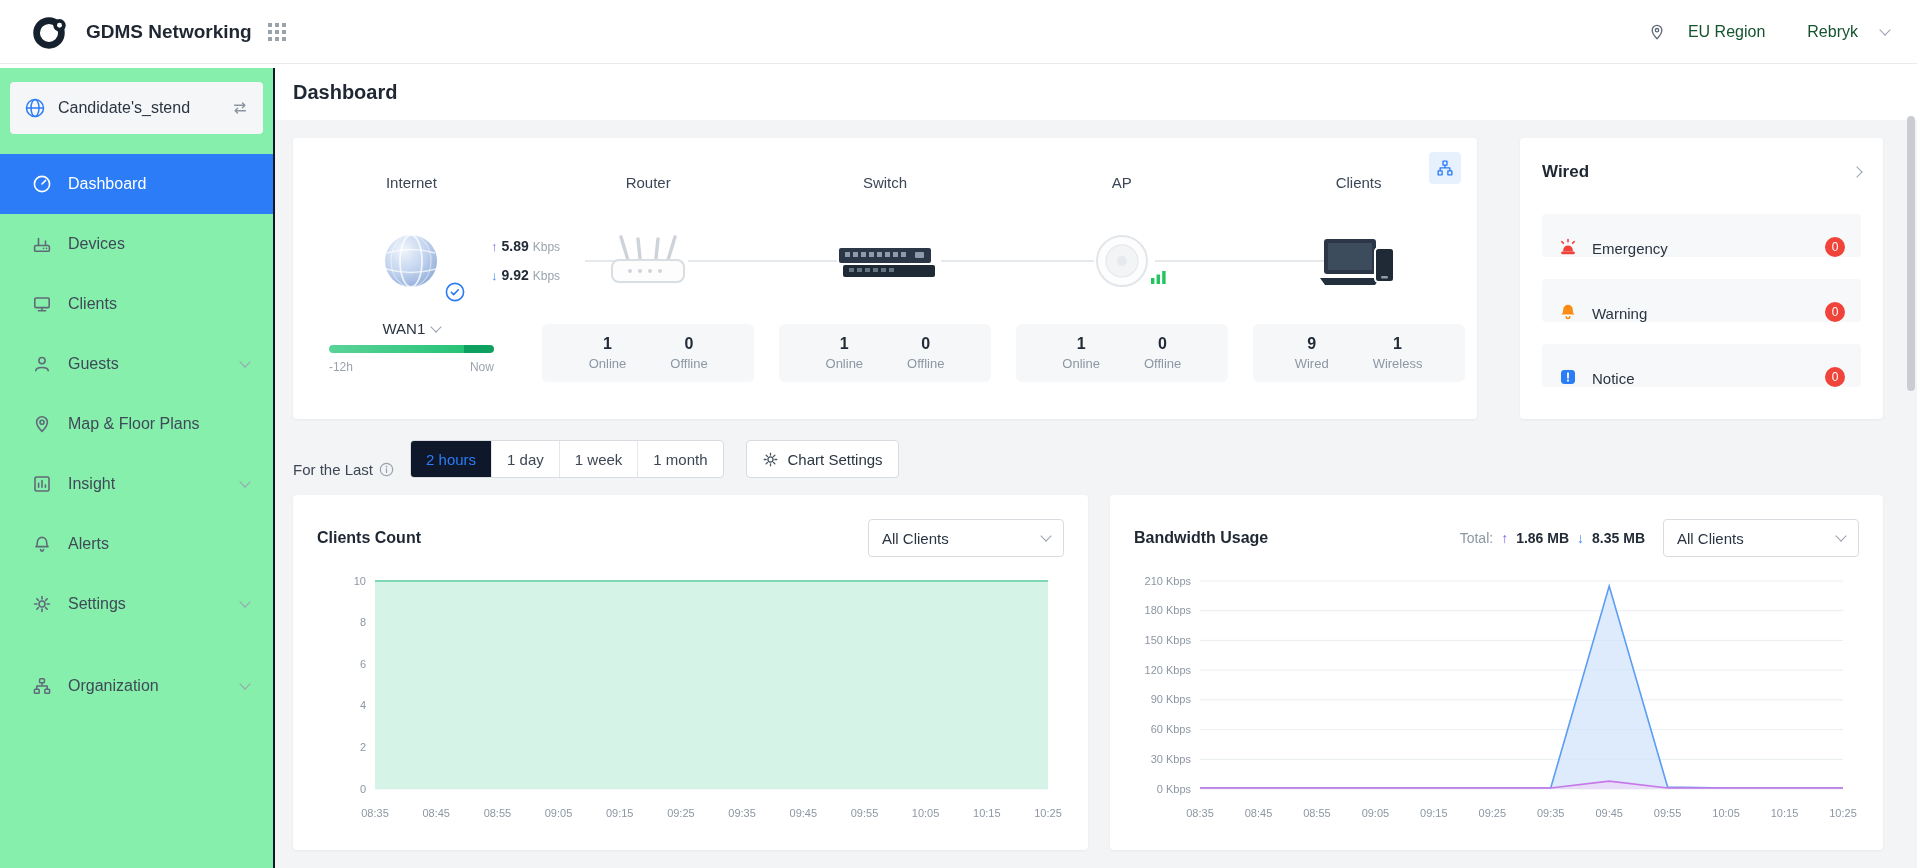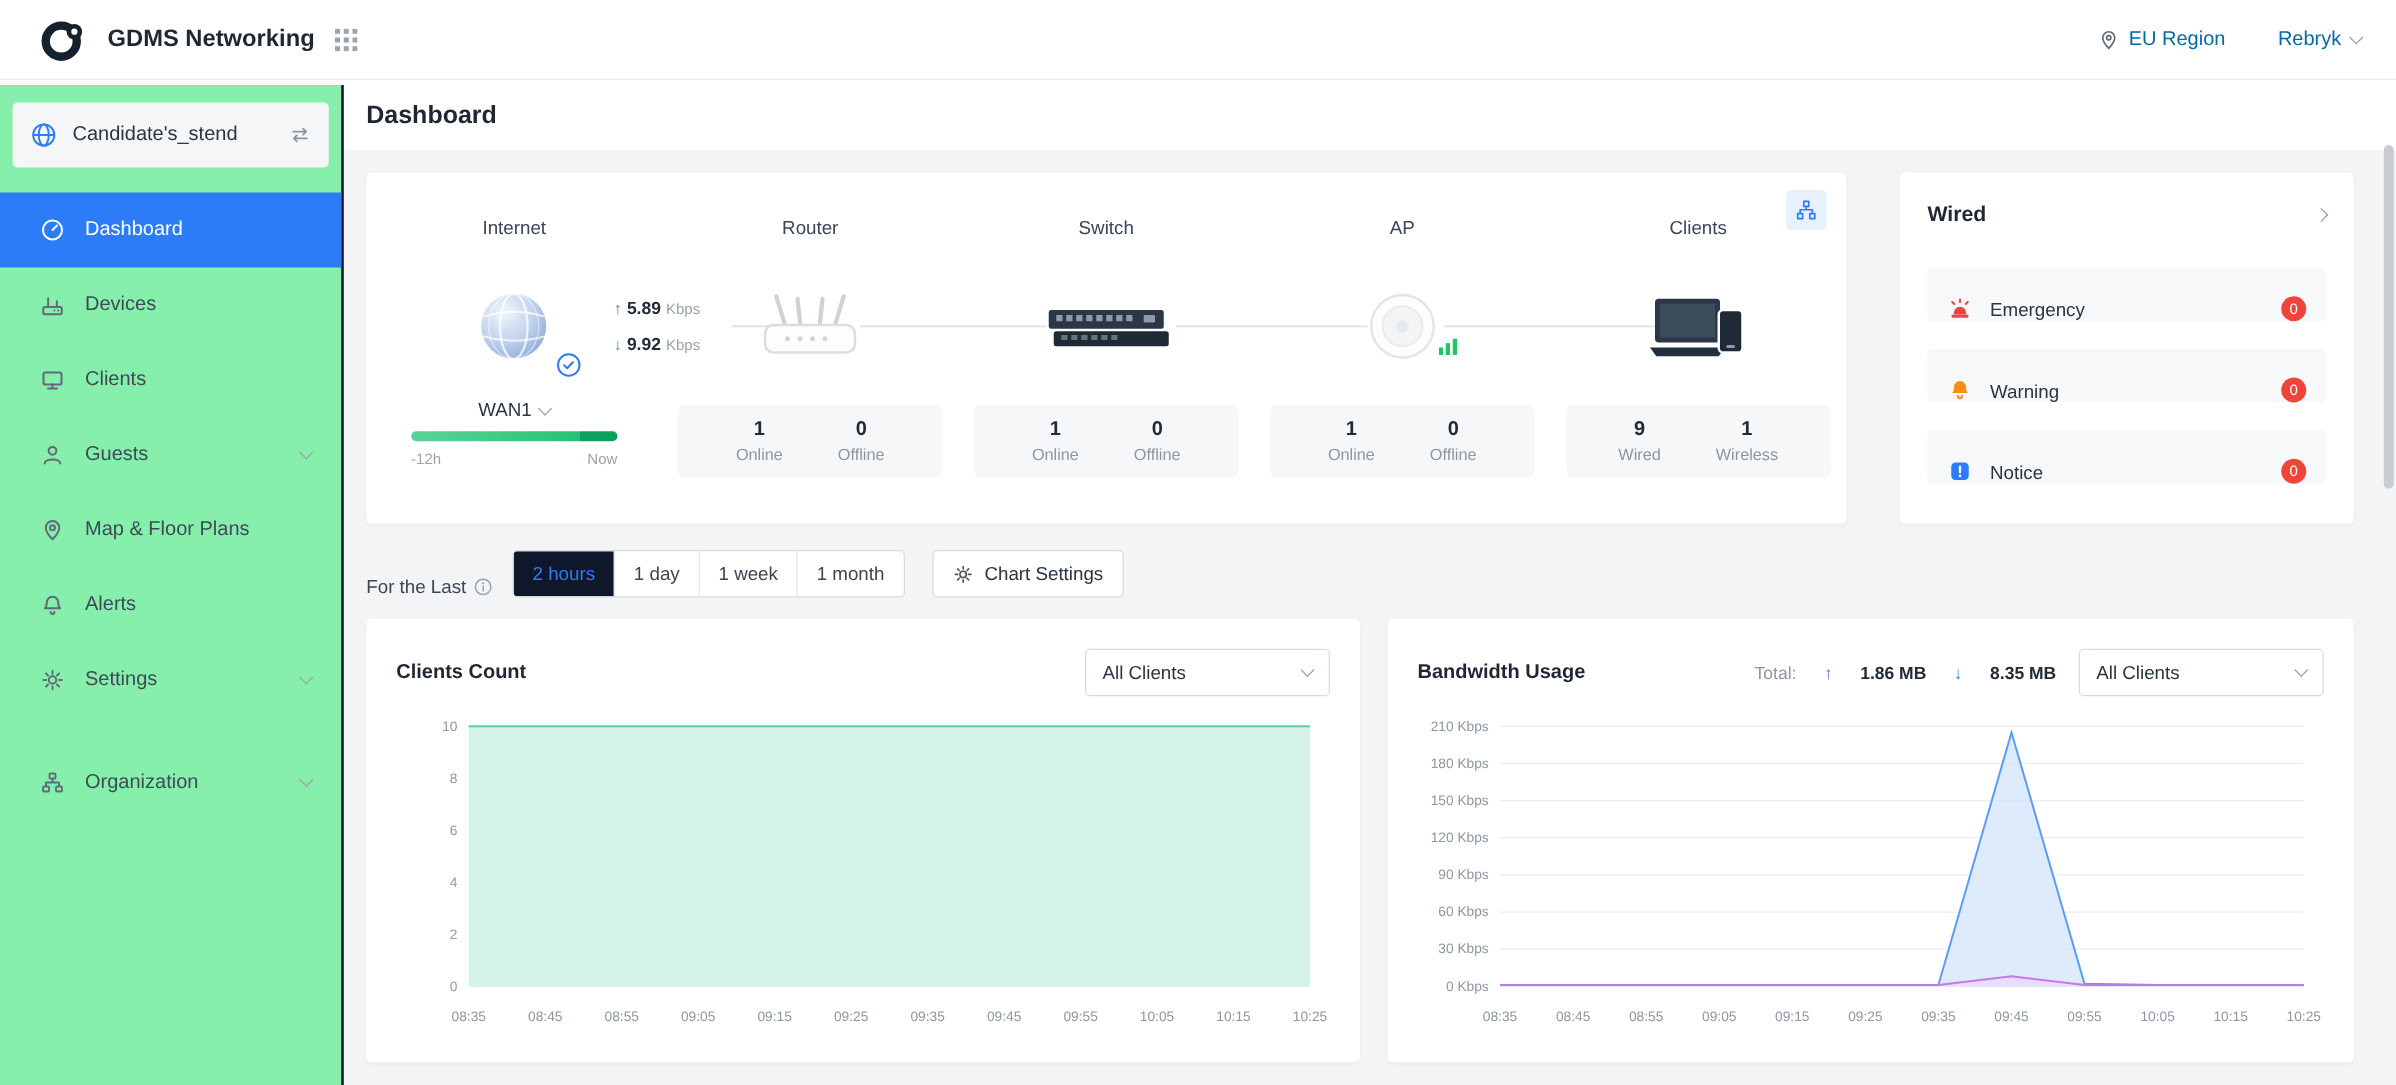--- a/index.html
+++ b/index.html
@@ -4,21 +4,21 @@
 <style>
   *{margin:0;padding:0;box-sizing:border-box}
   html,body{width:1917px;height:868px;font-family:"Liberation Sans",sans-serif;background:#fff;overflow:hidden;color:#2a3542}
   svg{display:block}
   
   .topbar{position:absolute;top:0;left:0;width:1917px;height:64px;background:#fff;border-bottom:1px solid #e9ecef;display:flex;align-items:center;padding:0 28px;z-index:30}
   .logo{width:42px;height:42px;flex:none}
   .app-title{font-size:19px;font-weight:bold;color:#1f2733;margin-left:16px}
   .apps-grid{margin-left:16px;cursor:pointer;display:flex}
   .topbar-right{margin-left:auto;display:flex;align-items:center;gap:42px}
-  .tb-item{display:flex;align-items:center;gap:8px;font-size:16px;color:#0369a1;cursor:pointer}
+  .tb-item{display:flex;align-items:center;gap:23px;font-size:16px;color:#14532d;cursor:pointer}
   
   .cv{display:inline-block;width:8px;height:8px;border-right:1.6px solid #98a2ad;border-bottom:1.6px solid #98a2ad;transform:rotate(45deg);margin-top:-4px}
   .cv.right{transform:rotate(-45deg);margin-top:0}
   
   .sidebar{position:absolute;top:68px;left:0;width:275px;bottom:0;background:#86efac;border-right:2px solid #0f172a;z-index:20}
   .org{margin:14px 10px 20px;background:#f4f6f8;border-radius:4px;height:52px;display:flex;align-items:center;padding:0 14px;cursor:pointer}
   .org-label{font-size:16px;color:#2a3542;margin-left:12px}
   .org-swap{margin-left:auto;color:#8a95a1;display:flex}
   .nav-item{height:60px;display:flex;align-items:center;padding:0 24px 0 32px;cursor:pointer;font-size:16px;color:#3e4a57}
   .nav-item .icn{width:20px;height:20px;margin-right:16px;color:#5f6b78;flex:none}
@@ -71,21 +71,21 @@
   .seg-opt.sel{background:#0f172a;color:#2b7cf6}
   .chart-settings{margin-left:22px;height:38px;border:1px solid #d8dce1;border-radius:4px;background:#fff;display:flex;align-items:center;gap:9px;padding:0 15px;font-size:15px;color:#2a3542;cursor:pointer}
   
   .row2{margin-top:17px;display:flex;gap:22px}
   .chart-card{height:355px;padding:24px}
   .chart-card.left{width:795px}
   .chart-card.rightc{flex:1}
   .cc-head{display:flex;align-items:center;height:38px}
   .cc-title{font-size:16px;font-weight:bold;color:#1f2733}
   .dropdown{margin-left:auto;width:196px;height:38px;border:1px solid #d8dce1;border-radius:4px;display:flex;align-items:center;justify-content:space-between;padding:0 13px;font-size:15px;color:#2a3542;cursor:pointer;background:#fff}
-  .totals{margin-left:auto;display:flex;align-items:baseline;gap:22px;font-size:14px;margin-right:18px;white-space:nowrap}
+  .totals{margin-left:auto;display:flex;align-items:baseline;gap:8px;font-size:14px;margin-right:18px;white-space:nowrap}
   .totals .tl{color:#8c97a3}
   .totals .arr{font-weight:bold}
   .totals .up{color:#7c5ff0}.totals .dn{color:#3f8cf3}
   .totals b{color:#222c38;font-weight:bold}
   .chart-holder{margin-top:16px}
   .tick{font-size:11px;fill:#8c97a3;font-family:"Liberation Sans",sans-serif}
   
   .sb-thumb{position:absolute;right:2px;top:52px;width:8px;height:275px;background:#c9cdd2;border-radius:4px;cursor:pointer}
 </style>
 </head>
@@ -195,20 +195,32 @@
   <div class="nav-item">
     <span class="icn">
       <svg viewBox="0 0 20 20" width="20" height="20" fill="none" stroke="currentColor" stroke-width="1.6" stroke-linecap="round" stroke-linejoin="round">
         <path d="M10 17.4 C10 17.4 4.6 12 4.6 8.2 a5.4 5.4 0 0 1 10.8 0 C15.4 12 10 17.4 10 17.4 Z"></path>
         <circle cx="10" cy="8.2" r="2"></circle>
       </svg>
     </span>
     <span>Map &amp; Floor Plans</span>
   </div>
 
+  <div class="nav-item">
+    <span class="icn">
+      <svg viewBox="0 0 20 20" width="20" height="20" fill="none" stroke="currentColor" stroke-width="1.6" stroke-linecap="round">
+        <rect x="3" y="3" width="14" height="14" rx="1.6"></rect>
+        <path d="M6.6 13.2 V9.4 M10 13.2 V6.6 M13.4 13.2 V11"></path>
+      </svg>
+    </span>
+    <span>Insight</span>
+    <span class="chev-holder">
+        <span class="cv"></span>
+      </span>
+  </div>
 
   <div class="nav-item">
     <span class="icn">
       <svg viewBox="0 0 20 20" width="20" height="20" fill="none" stroke="currentColor" stroke-width="1.6" stroke-linecap="round" stroke-linejoin="round">
         <path d="M10 3.4 a4.6 4.6 0 0 1 4.6 4.6 c0 3.6 1.5 4.6 1.5 4.6 H3.9 c0 0 1.5-1 1.5-4.6 A4.6 4.6 0 0 1 10 3.4 Z"></path>
         <path d="M8.5 15.6 a1.5 1.5 0 0 0 3 0"></path>
       </svg>
     </span>
     <span>Alerts</span>
   </div>

